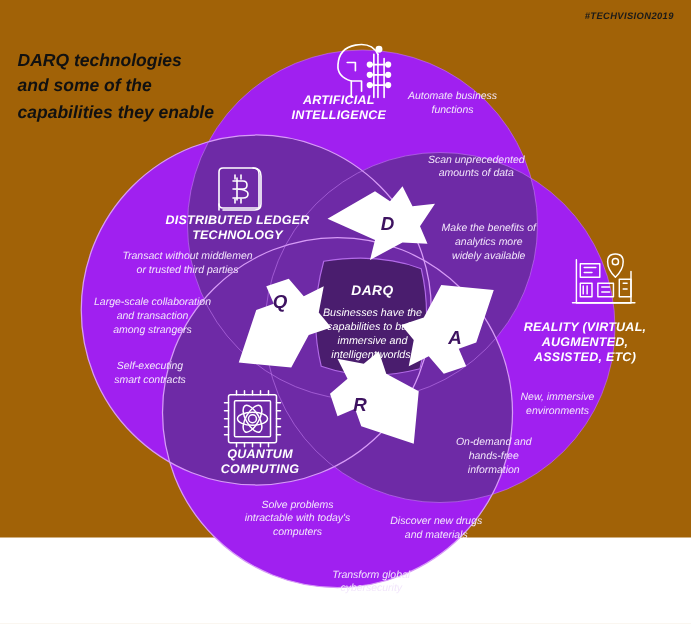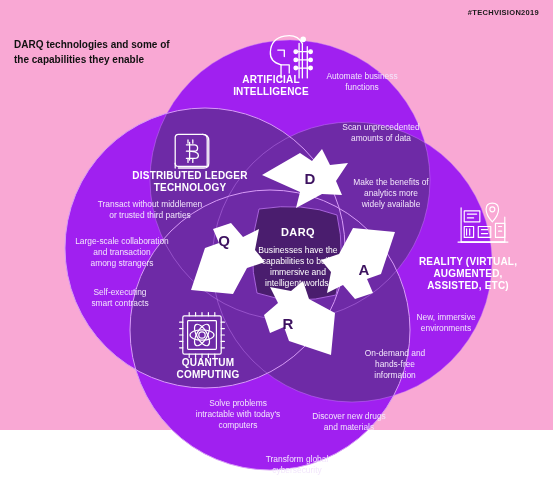--- a/index.html
+++ b/index.html
@@ -12,37 +12,38 @@
     width: 553px;
     height: 499px;
     overflow: hidden;
     font-family: "Liberation Sans", sans-serif;
     position: relative;
   }
   #root {
     position: relative;
     width: 553px;
     height: 430px;
-    background: #f9a8d4;
+    background: #a16207;
+    font-style: italic;
   }
   .hashtag {
     position: absolute;
     top: 8px;
     right: 14px;
     font-size: 7.5px;
     font-weight: bold;
     letter-spacing: 0.3px;
     color: #1a1a1a;
   }
   .headline {
     position: absolute;
     left: 14px;
     top: 38px;
     width: 160px;
-    font-size: 10px;
+    font-size: 14px;
     line-height: 1.45;
     font-weight: bold;
     color: #111111;
     z-index: 40;
   }
   svg.diagram {
     position: absolute;
     left: 0;
     top: 0;
     width: 553px;

